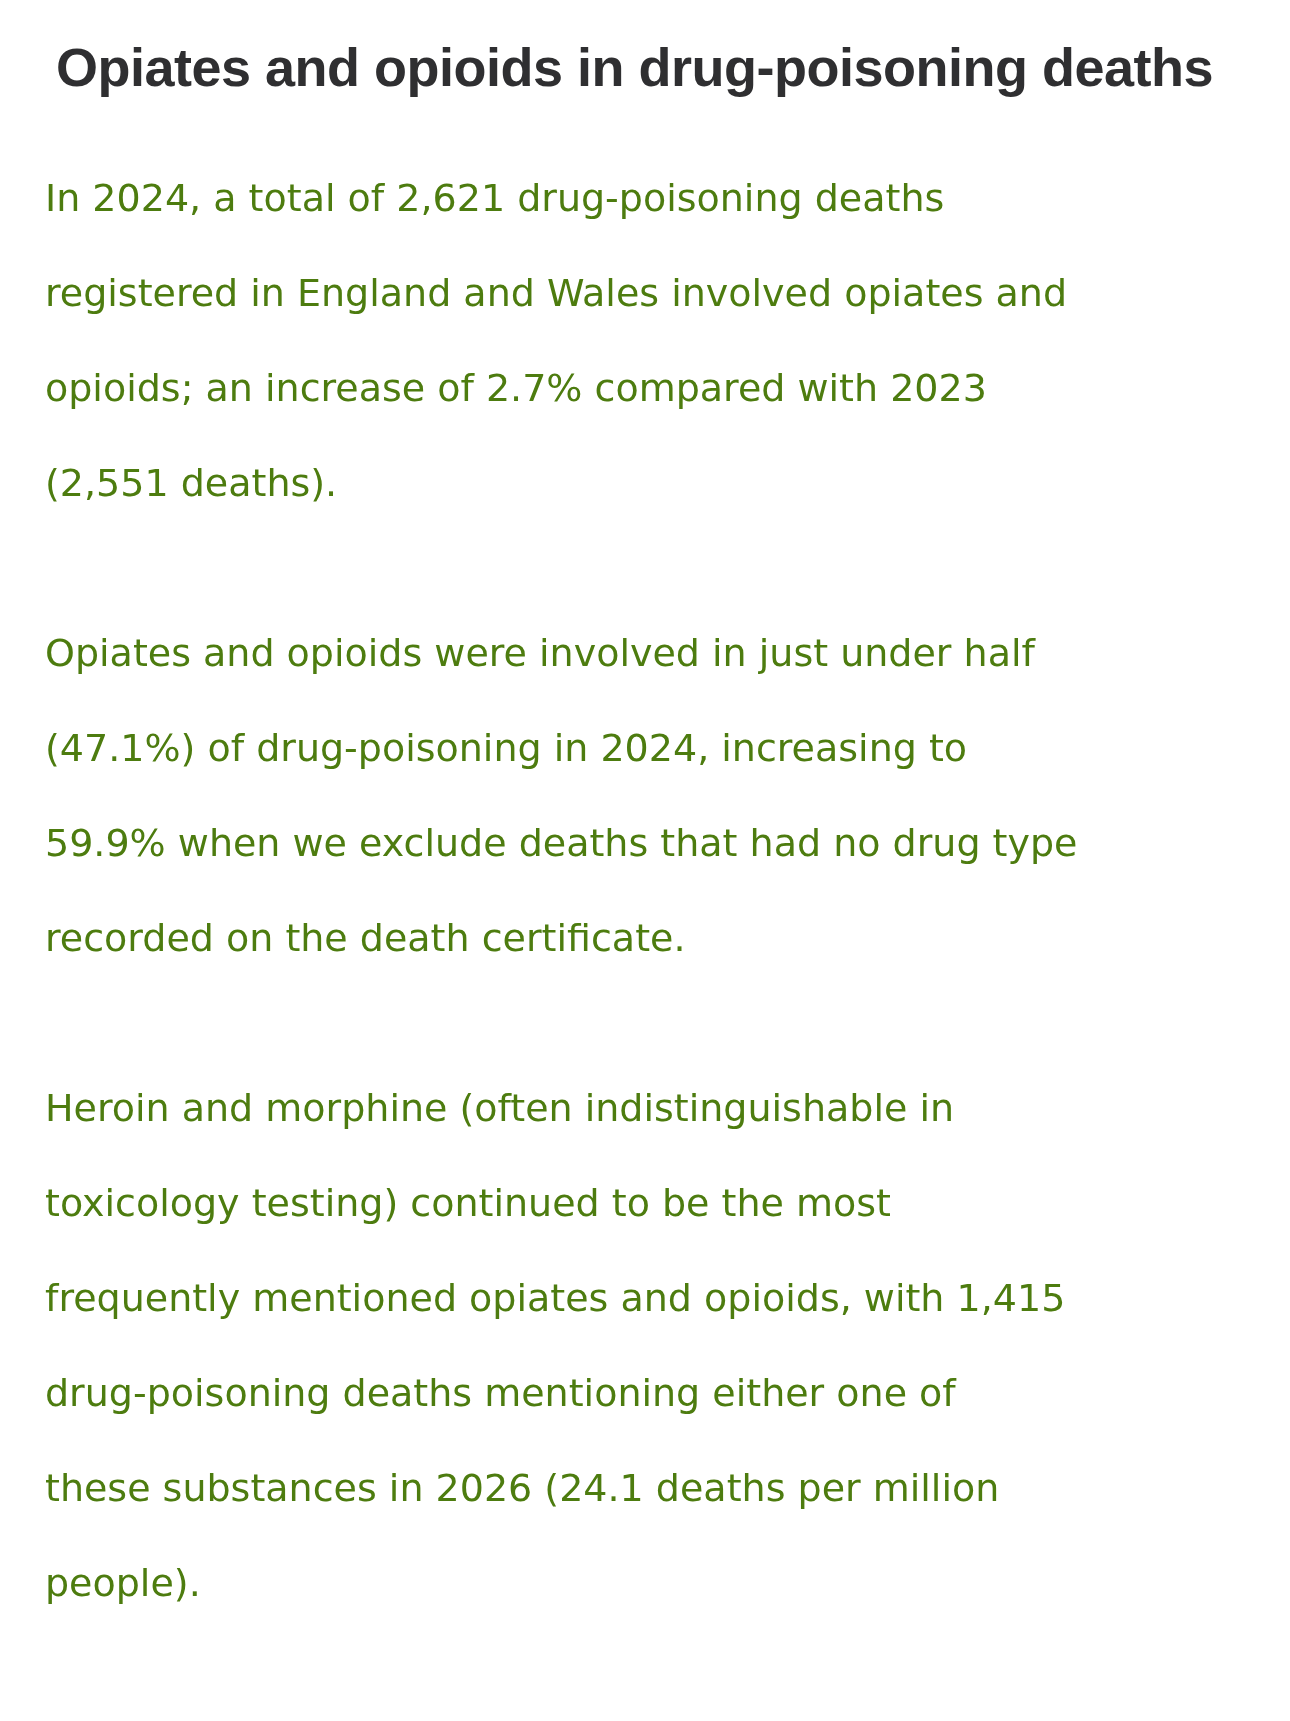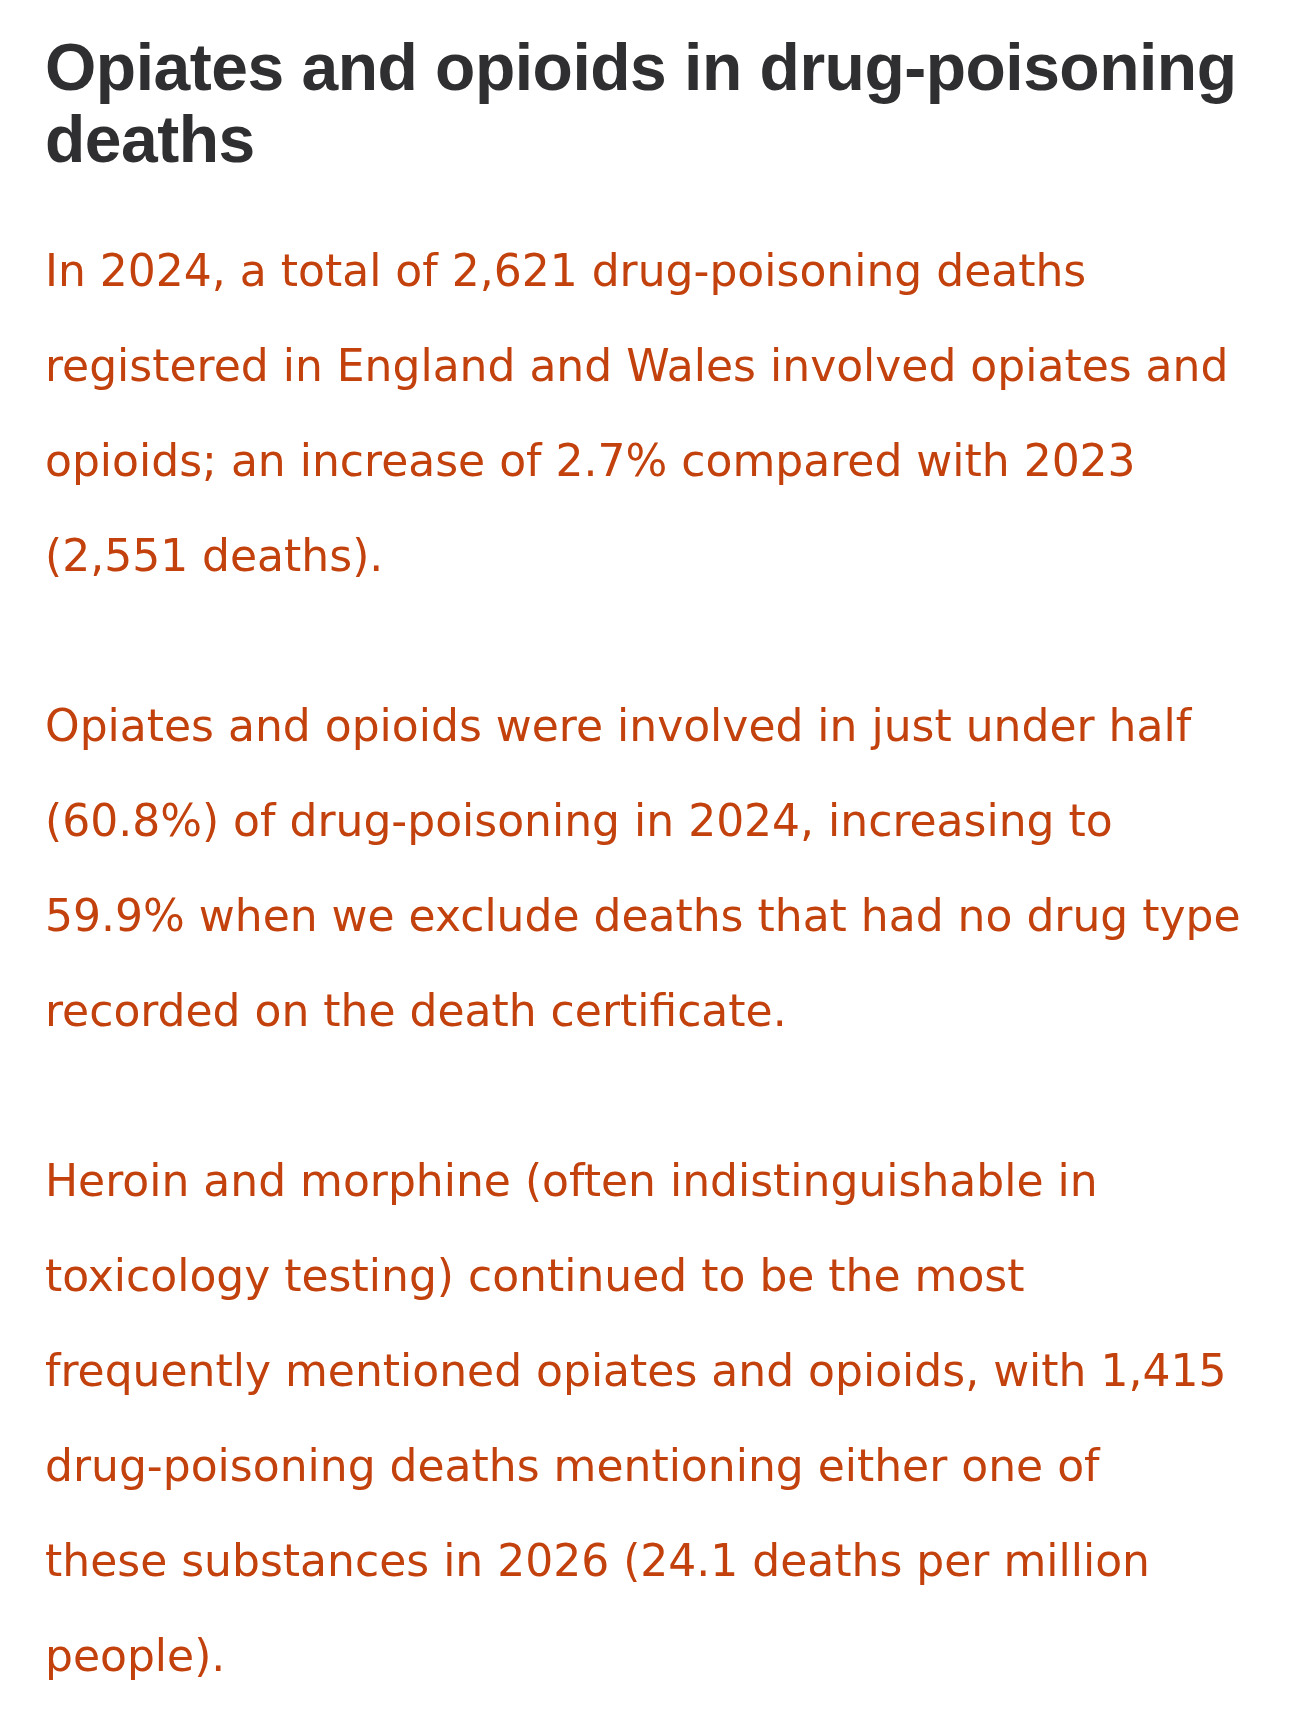--- a/index.html
+++ b/index.html
@@ -15,33 +15,33 @@
     box-sizing: border-box;
   }
   .article {
     box-sizing: border-box;
     padding: 31px 45px 0 45px;
     width: 1290px;
   }
   h1.article-heading {
     font-family: "Liberation Sans", sans-serif;
     font-weight: 700;
-    font-size: 66px;
+    font-size: 54px;
     line-height: 72px;
     color: #2f2f31;
-    margin: 0 0 48px 0;
+    margin: 0 0 48px 11px;
     max-width: 1200px;
     letter-spacing: -0.5px;
   }
   p.article-paragraph {
     font-family: "DejaVu Sans", "Liberation Sans", sans-serif;
     font-weight: 400;
-    font-size: 44px;
+    font-size: 38px;
     line-height: 95px;
-    color: #c2410c;
+    color: #4d7c0f;
     margin: 0 0 75px 0;
     white-space: pre;
   }
   p.article-paragraph:last-child {
     margin-bottom: 0;
   }
 </style>
 </head>
 <body>
 
@@ -49,21 +49,21 @@
   <div class="article">
 
     <h1 class="article-heading">Opiates and opioids in drug-poisoning deaths</h1>
 
     <p class="article-paragraph">In 2024, a total of 2,621 drug-poisoning deaths
 registered in England and Wales involved opiates and
 opioids; an increase of 2.7% compared with 2023
 (2,551 deaths).</p>
 
     <p class="article-paragraph">Opiates and opioids were involved in just under half
-(60.8%) of drug-poisoning in 2024, increasing to
+(47.1%) of drug-poisoning in 2024, increasing to
 59.9% when we exclude deaths that had no drug type
 recorded on the death certificate.</p>
 
     <p class="article-paragraph">Heroin and morphine (often indistinguishable in
 toxicology testing) continued to be the most
 frequently mentioned opiates and opioids, with 1,415
 drug-poisoning deaths mentioning either one of
 these substances in 2026 (24.1 deaths per million
 people).</p>
 

